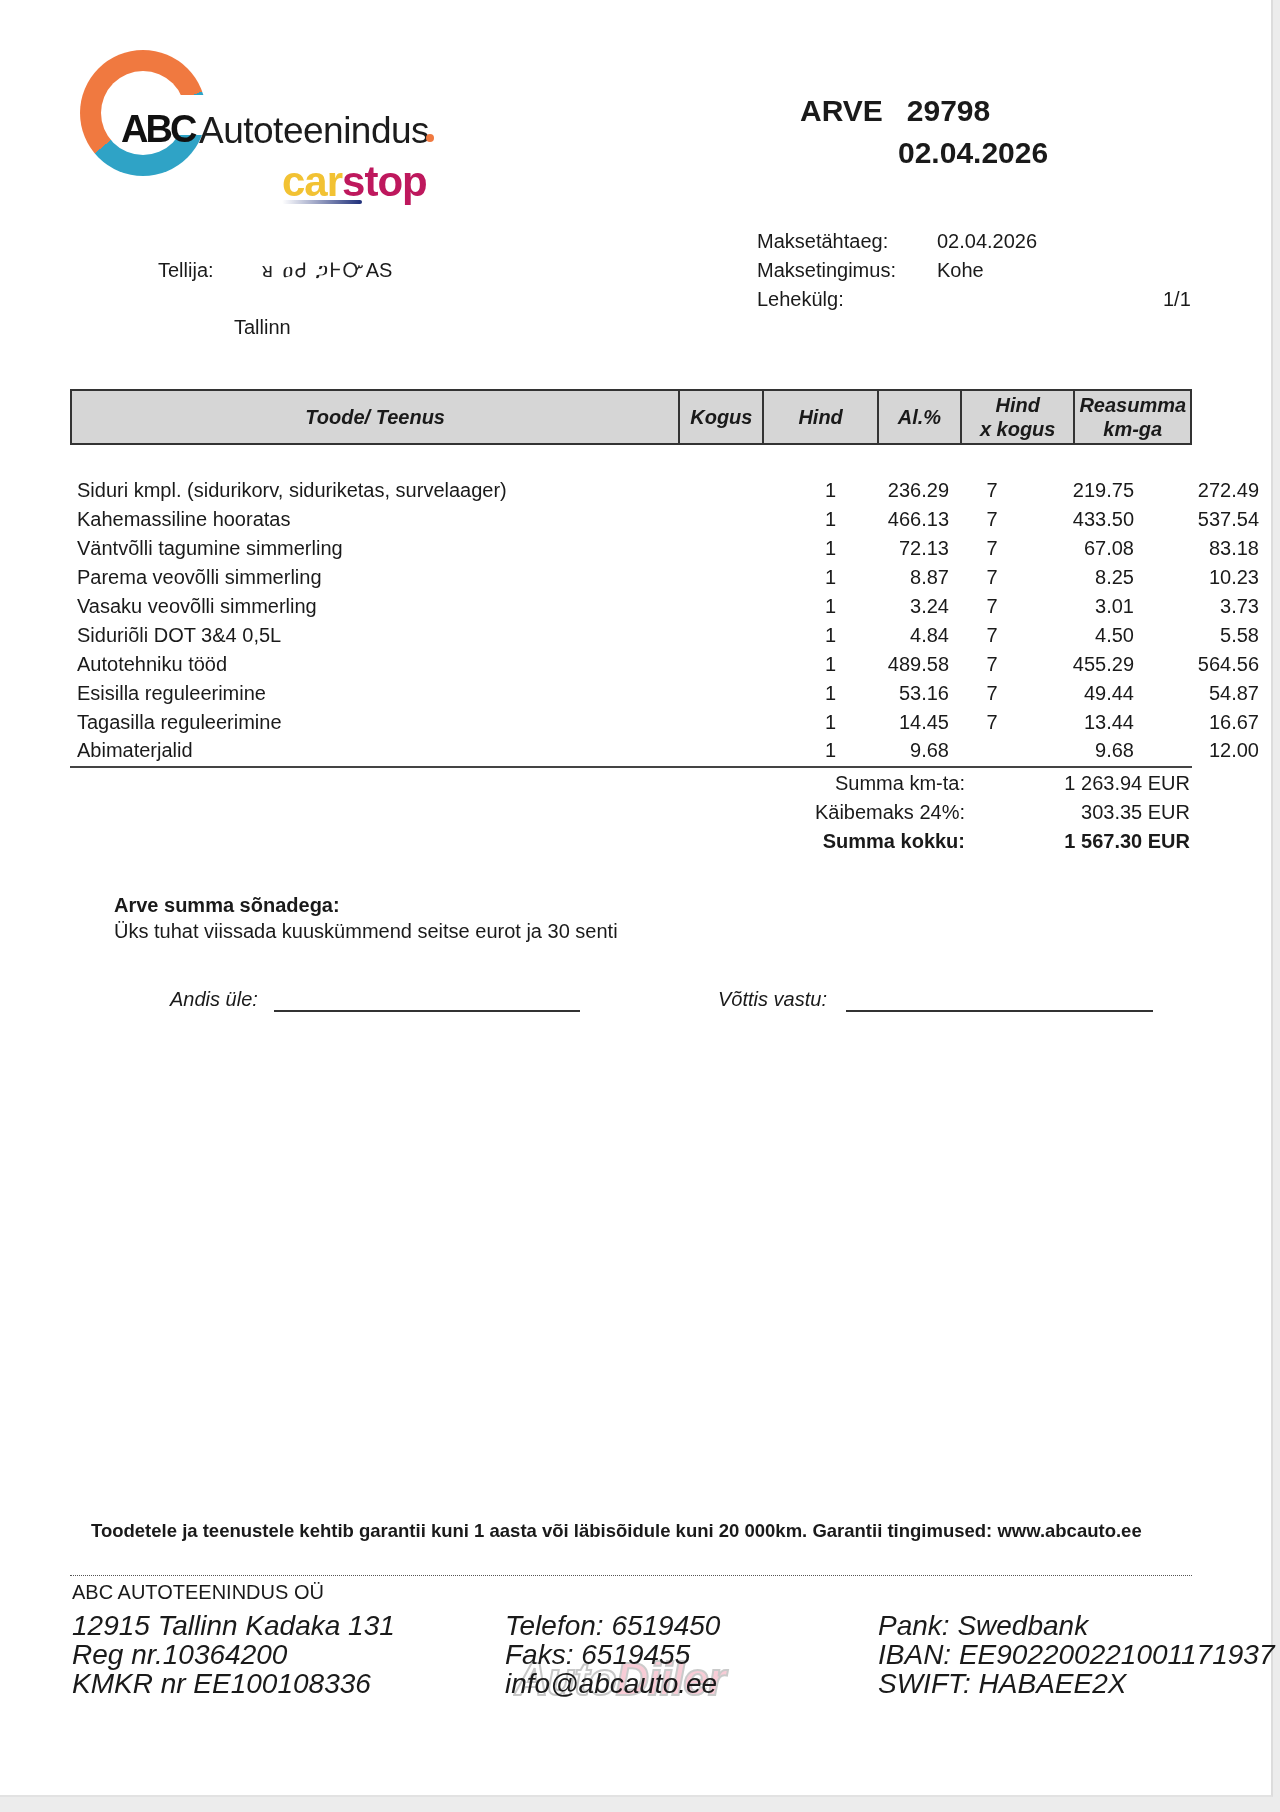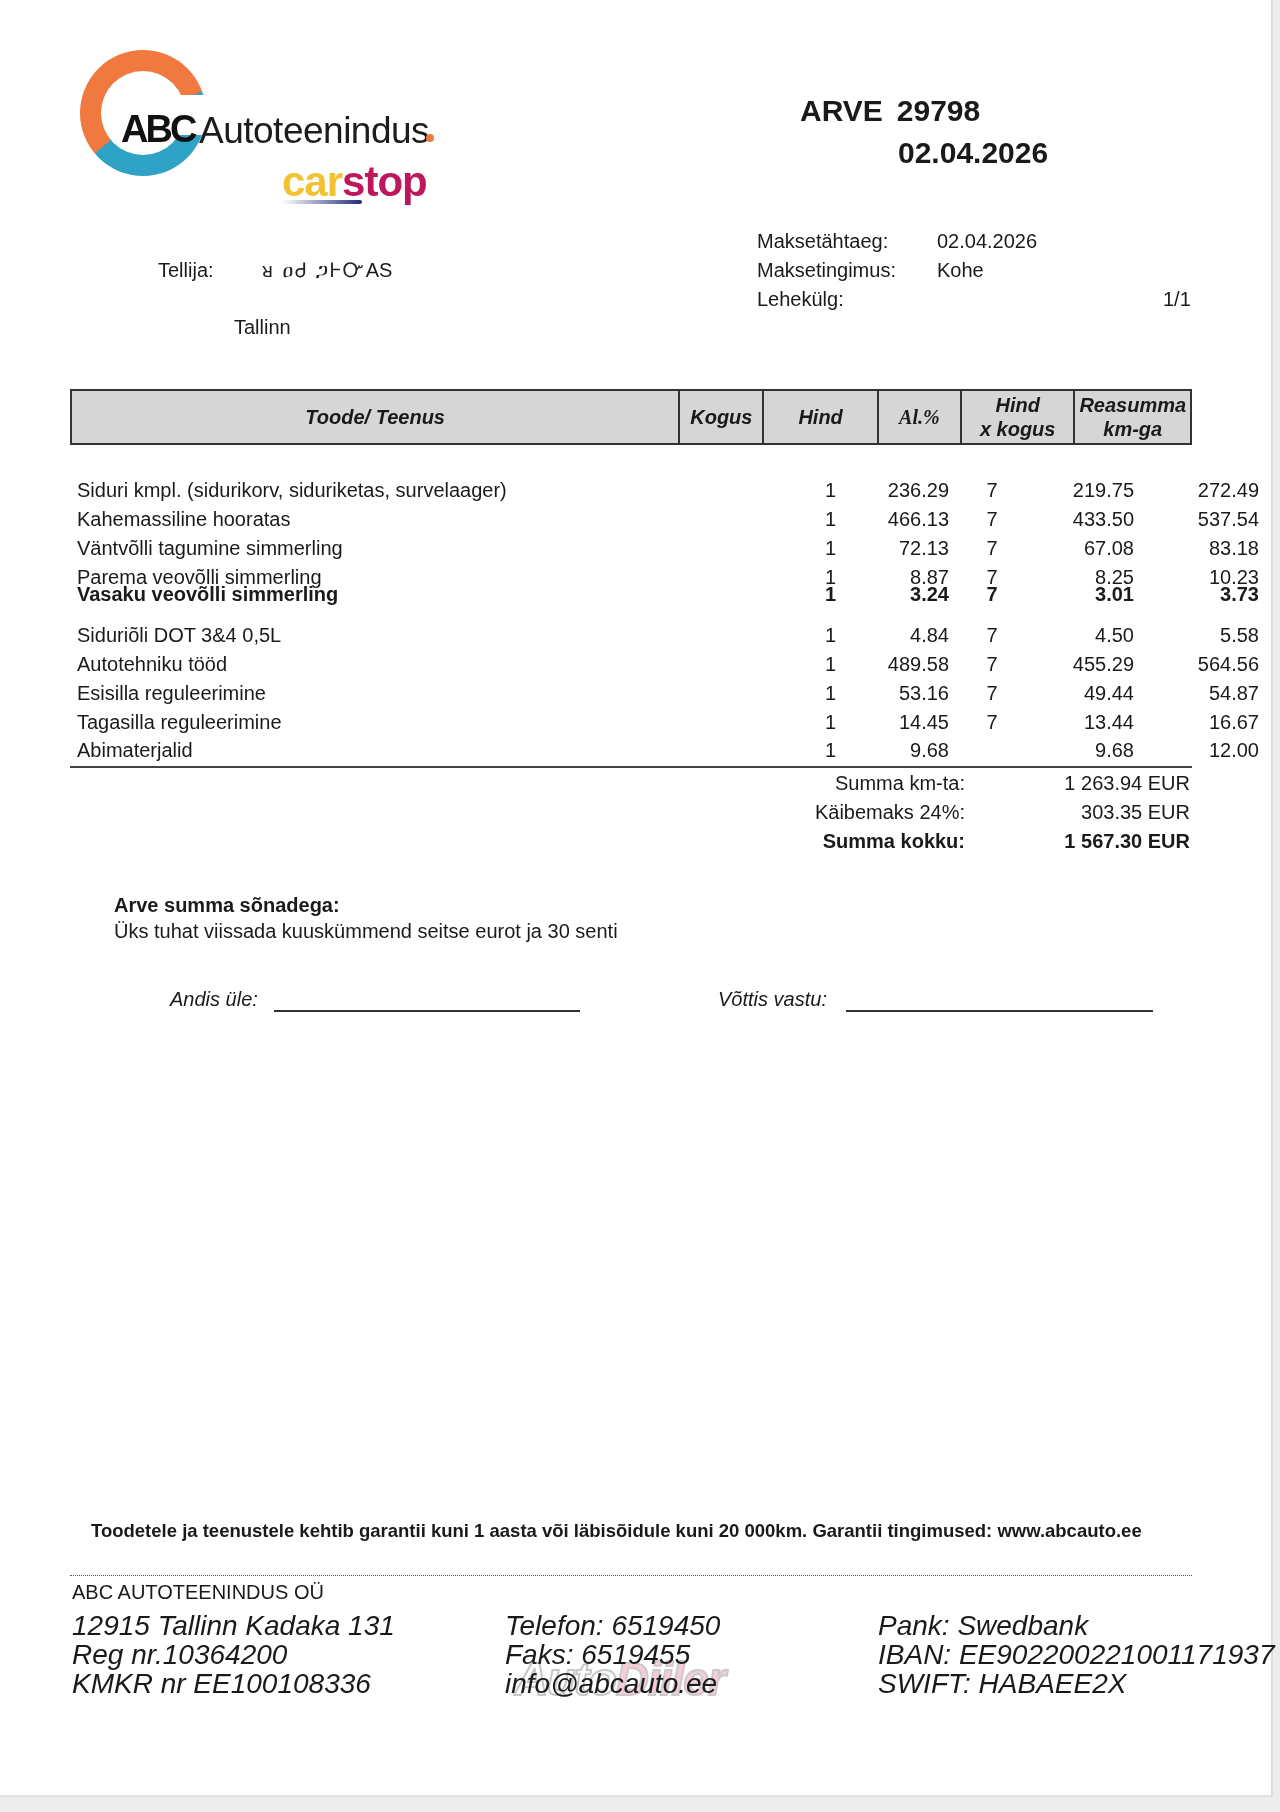--- a/index.html
+++ b/index.html
@@ -52,21 +52,21 @@
     .carstop .car { color: #f2c233; }
     .carstop .stop { color: #be185d; }
     .carstop-swoosh {
       position: absolute; left: 282px; top: 200px; width: 80px; height: 4px;
       background: linear-gradient(90deg, #ffffff, #1e2f7a);
       border-radius: 2px;
     }
 
     
     .inv-title { left: 800px; top: 94px; font-size: 30px; font-weight: bold; }
-    .inv-title .num { margin-left: 14px; text-align: right; }
+    .inv-title .num { margin-left: 24px; text-align: right; }
     .inv-date { left: 898px; top: 136px; font-size: 30px; font-weight: bold; }
 
     .meta { font-size: 20px; }
 
     
     .tbl-head {
       position: absolute; left: 70px; top: 389px; width: 1122px; height: 56px;
       background: #d6d6d6;
       border: 2px solid #333;
       box-sizing: border-box;
@@ -156,21 +156,21 @@
   <div class="abs meta" style="left:158px; top:259px;">Tellija:</div>
   <div class="abs meta" style="left:262px; top:259px;">
     <span class="redact">ᴚ ዐᏧ  ጋᎰᏅ</span><span>AS</span>
   </div>
   <div class="abs meta" style="left:234px; top:316px;">Tallinn</div>
 
   <div class="tbl-head">
     <div class="th" style="width:616px;">Toode/ Teenus</div>
     <div class="th" style="width:85px;">Kogus</div>
     <div class="th" style="width:116px;">Hind</div>
-    <div class="th" style="width:84px;font-family:Liberation Serif, serif;">Al.%</div>
+    <div class="th" style="width:84px;">Al.%</div>
     <div class="th" style="width:115px; flex-direction:column;">
       <span>Hind</span>
       <span>x kogus</span>
     </div>
     <div class="th" style="width:116px; flex-direction:column;">
       <span>Reasumma</span>
       <span>km-ga</span>
     </div>
   </div>
 
@@ -200,21 +200,21 @@
       <span class="cell c-vat">83.18</span>
     </div>
     <div class="row" style="top:566px;">
       <span class="cell c-name">Parema veovõlli simmerling</span>
       <span class="cell c-qty">1</span>
       <span class="cell c-price">8.87</span>
       <span class="cell c-disc">7</span>
       <span class="cell c-total">8.25</span>
       <span class="cell c-vat">10.23</span>
     </div>
-    <div class="row" style="top:583px;font-weight:bold;">
+    <div class="row" style="top:595px;">
       <span class="cell c-name">Vasaku veovõlli simmerling</span>
       <span class="cell c-qty">1</span>
       <span class="cell c-price">3.24</span>
       <span class="cell c-disc">7</span>
       <span class="cell c-total">3.01</span>
       <span class="cell c-vat">3.73</span>
     </div>
     <div class="row" style="top:624px;">
       <span class="cell c-name">Siduriõli DOT 3&amp;4 0,5L</span>
       <span class="cell c-qty">1</span>

